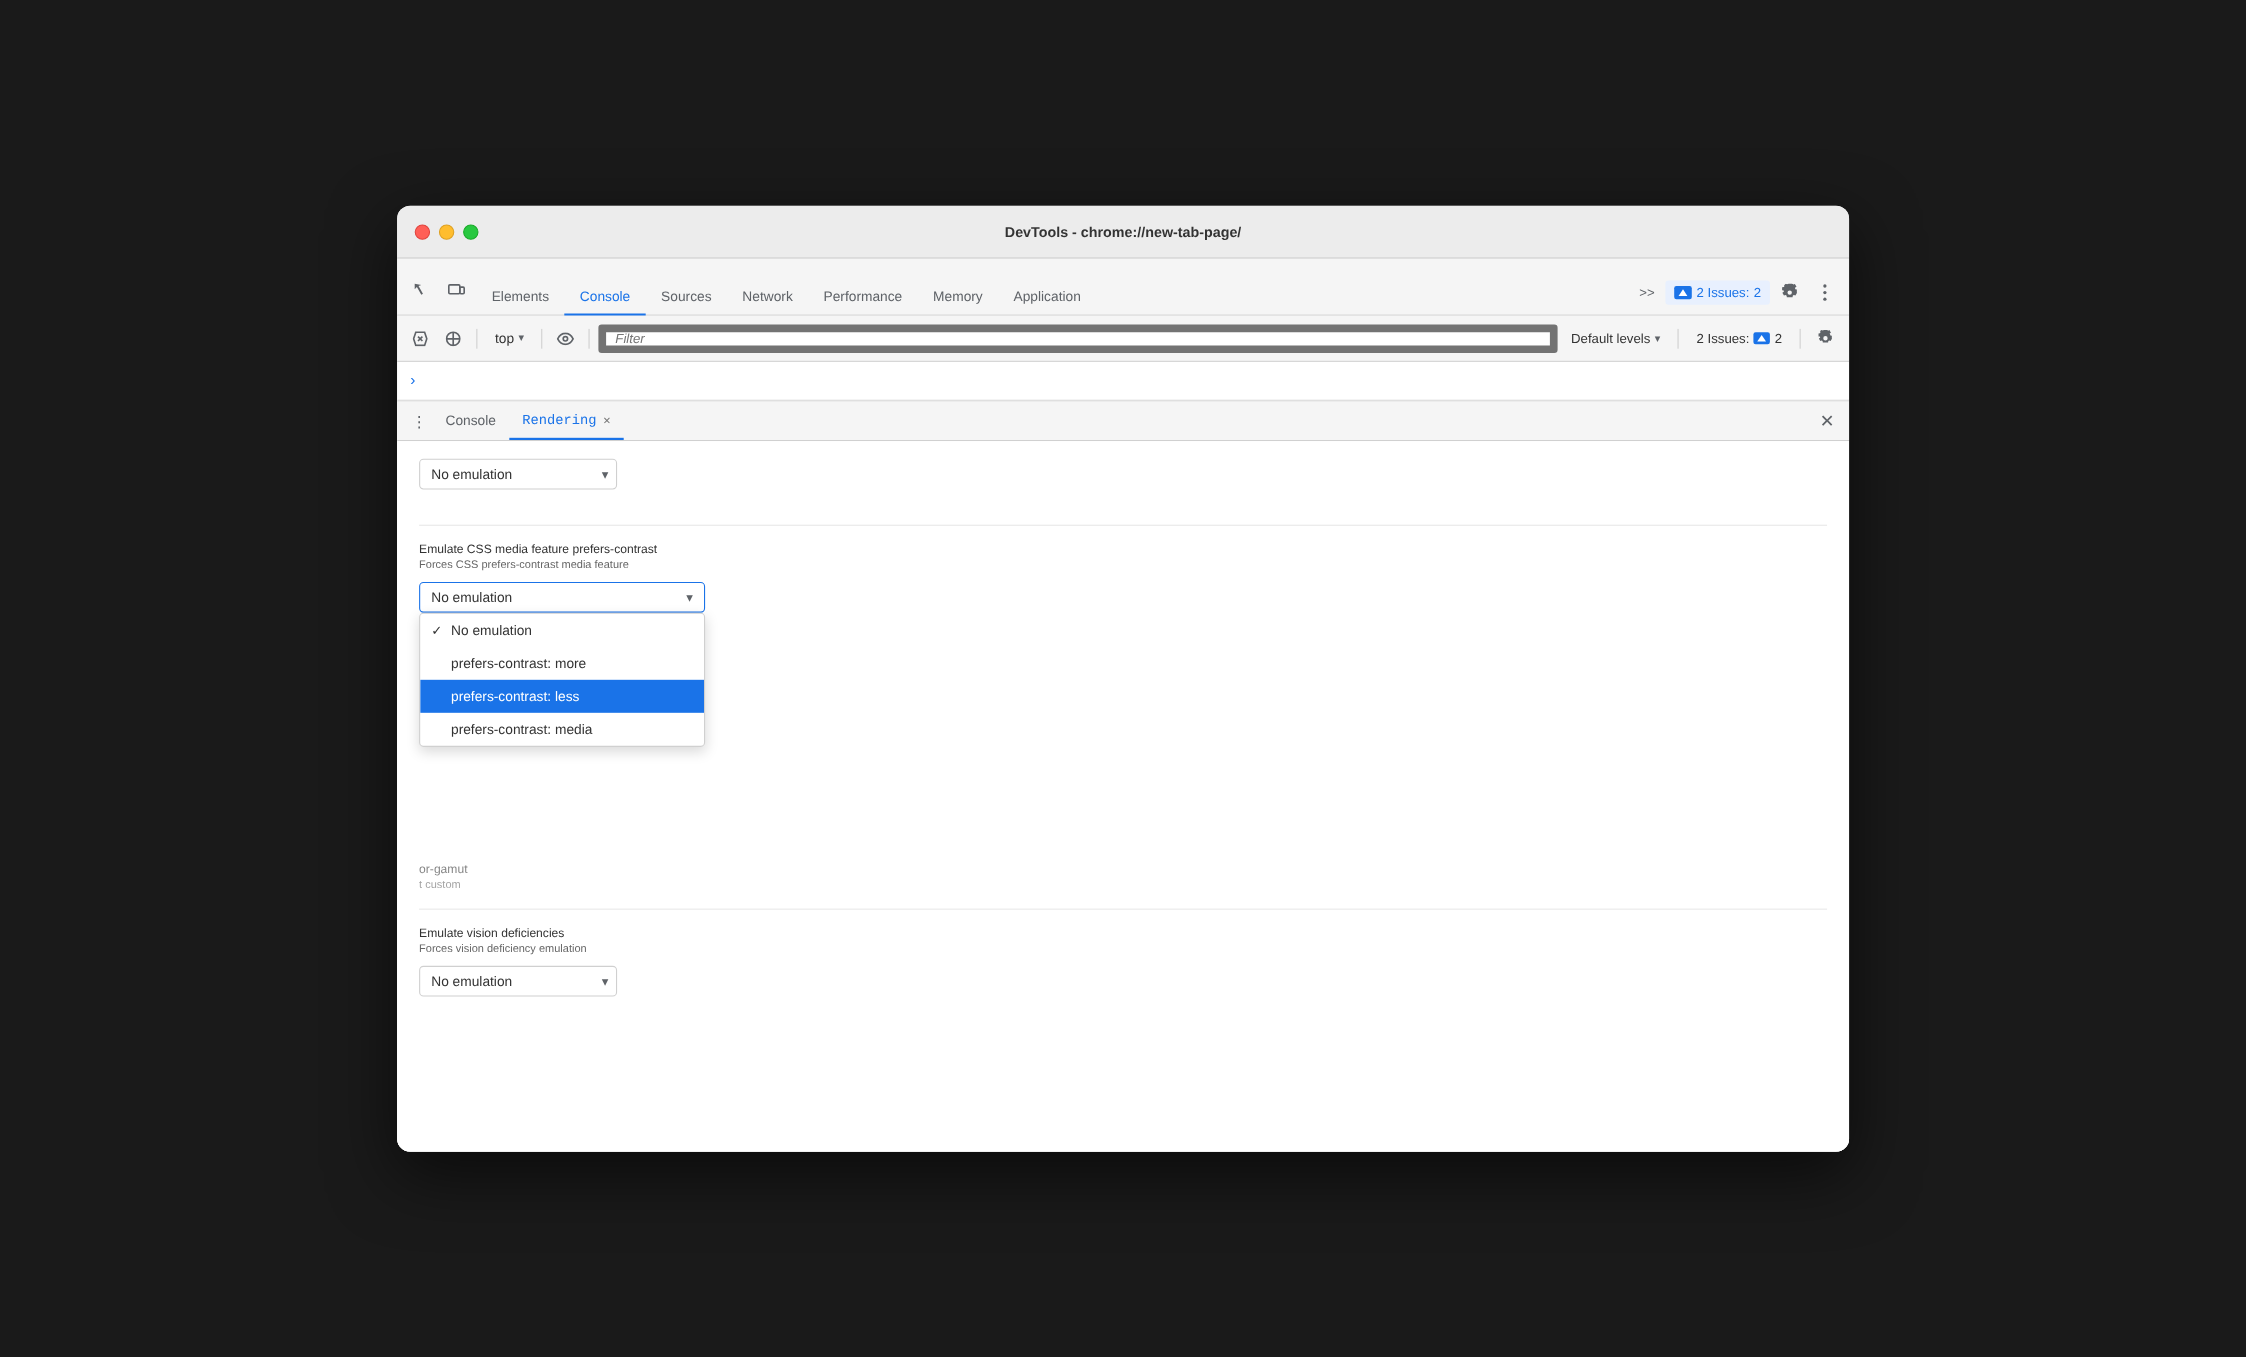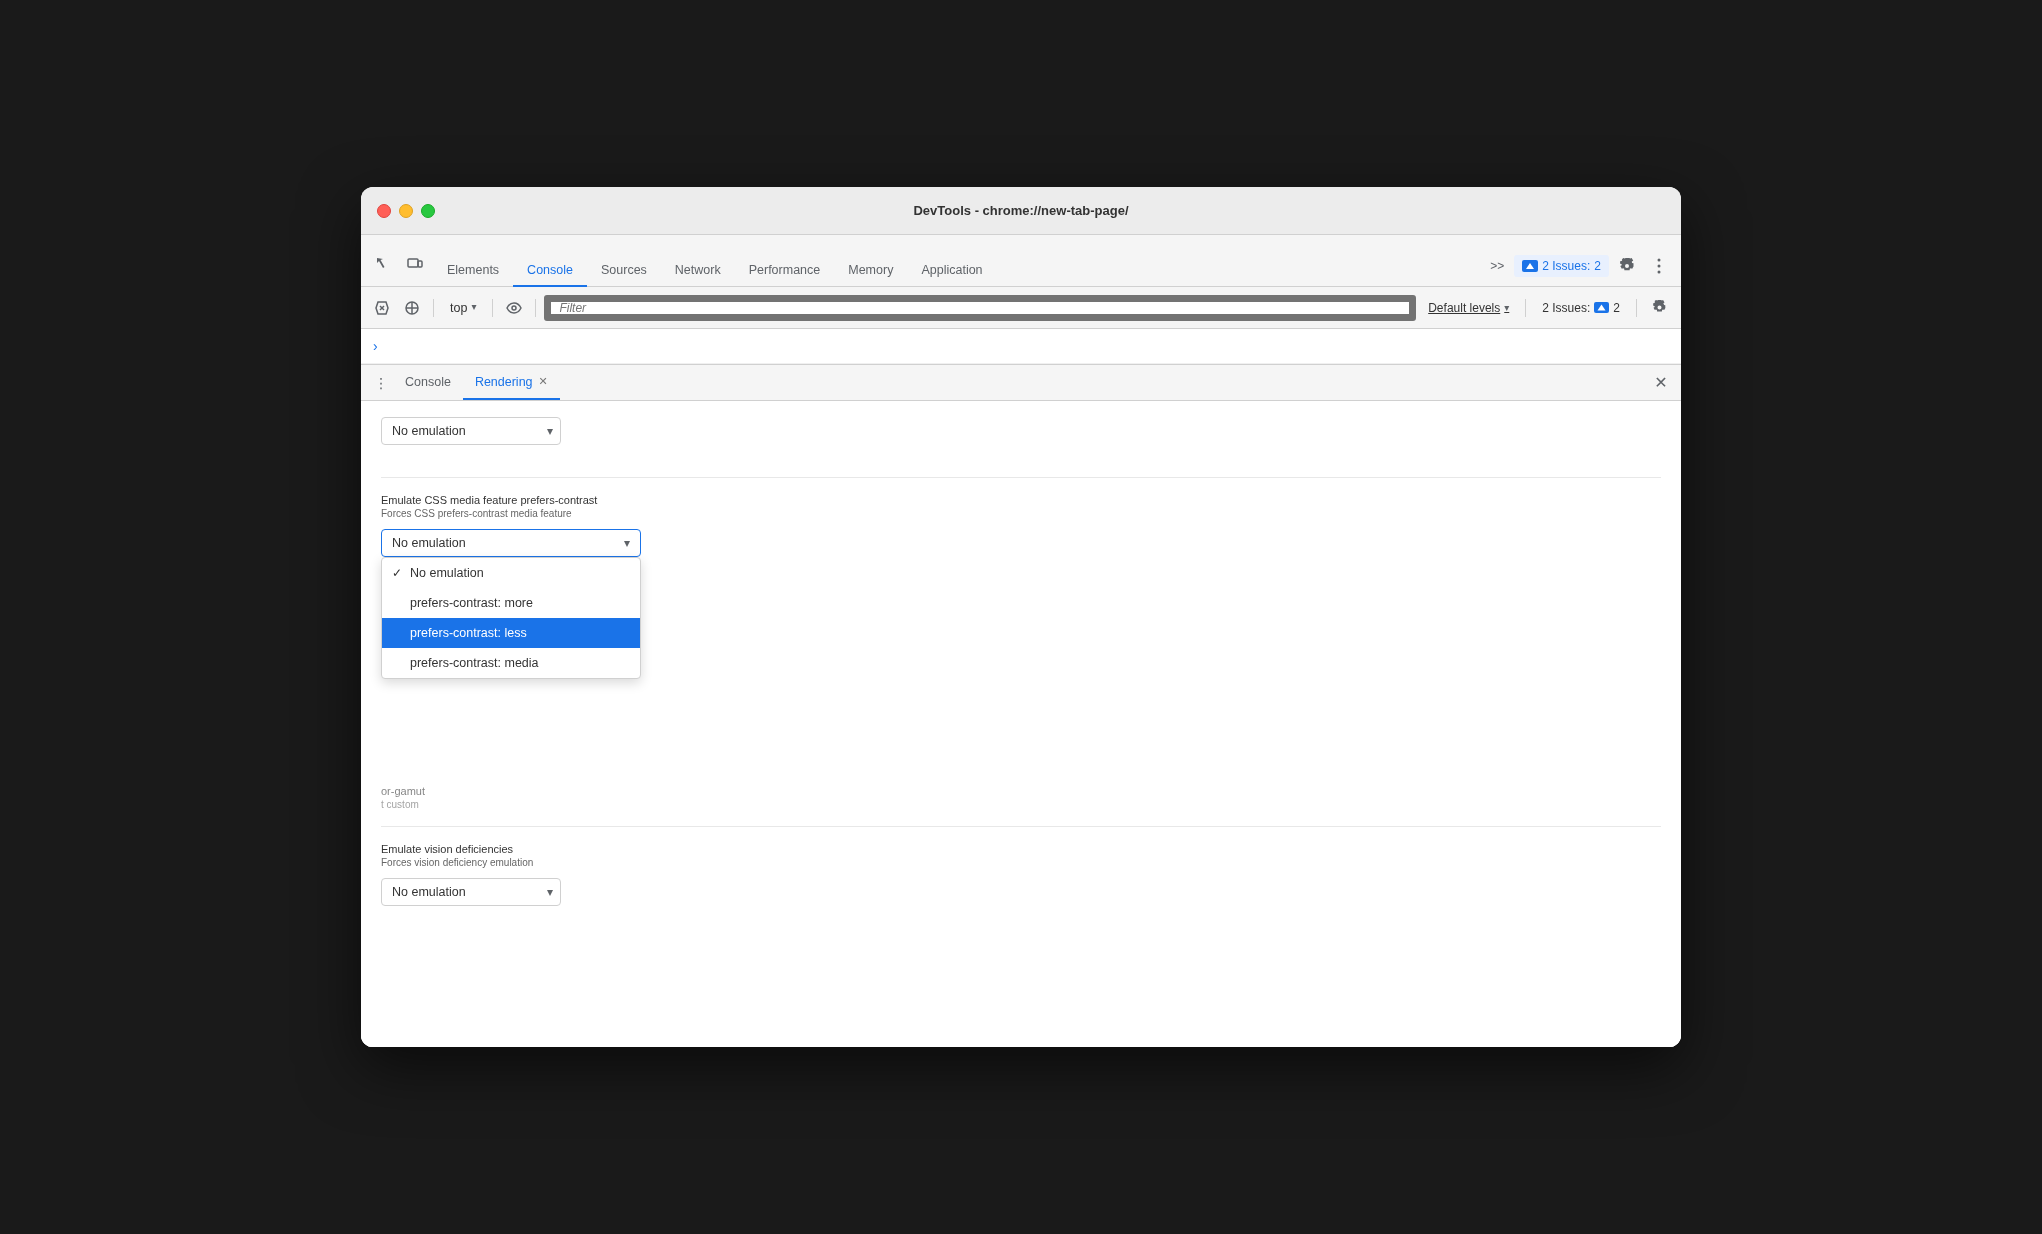--- a/index.html
+++ b/index.html
@@ -206,21 +206,20 @@
       align-items: center;
       gap: 4px;
       padding: 3px 8px;
       border: none;
       background: transparent;
       border-radius: 3px;
       cursor: pointer;
       font-size: 12px;
       color: #333;
       white-space: nowrap;
-      text-decoration: underline;
     }
     .ct-issues-count {
       display: flex;
       align-items: center;
       gap: 4px;
       padding: 3px 8px;
       font-size: 12px;
       color: #333;
       white-space: nowrap;
     }
@@ -288,20 +287,21 @@
       color: #5f6368;
       cursor: pointer;
       border-bottom: 2px solid transparent;
       height: 100%;
       display: flex;
       align-items: center;
     }
     .drawer-tab.active {
       color: #1a73e8;
       border-bottom: 2px solid #1a73e8;
+      font-family: Liberation Mono, monospace;
     }
     .drawer-tab-close {
       margin-left: 6px;
       font-size: 11px;
       color: #777;
       cursor: pointer;
     }
     .drawer-close-btn {
       margin-left: auto;
       width: 24px;

